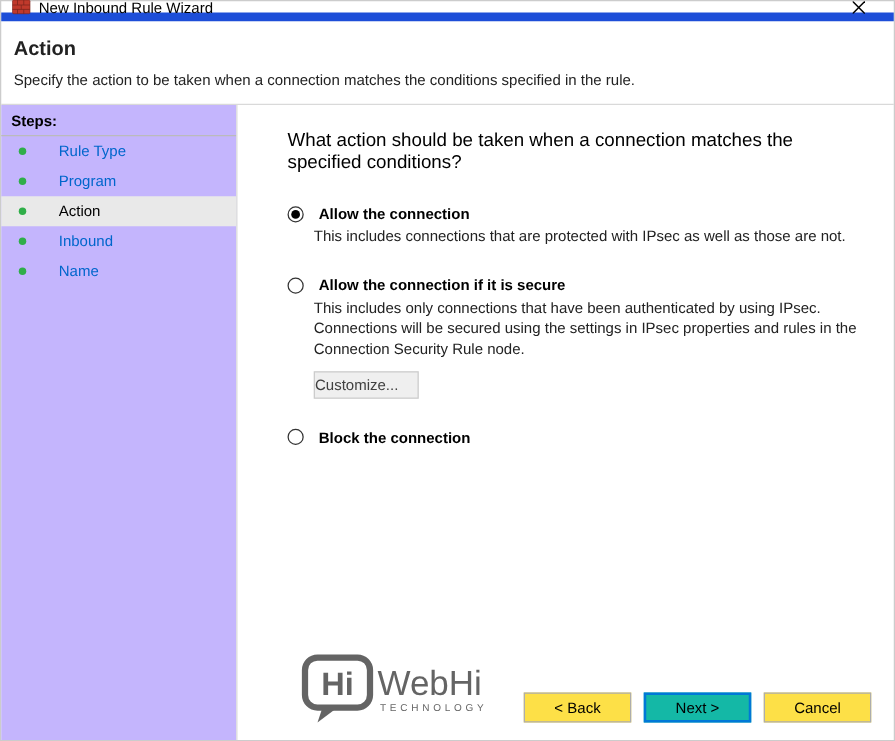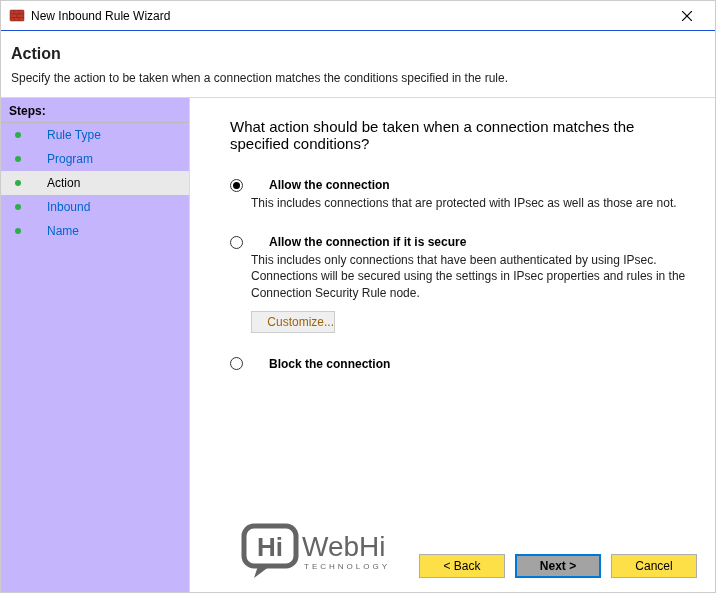--- a/index.html
+++ b/index.html
@@ -16,25 +16,25 @@
   }
   .window {
     width: 716px;
     height: 593px;
     background: #fff;
     border: 1px solid #ccc;
     display: flex;
     flex-direction: column;
   }
   .titlebar {
-    height: 30px;
+    height: 16px;
     display: flex;
     align-items: center;
     padding: 0 8px;
-    border-bottom: 1px solid #1d4ed8;
+    border-bottom: 7px solid #1d4ed8;
   }
   .titlebar .icon {
     width: 16px; height: 16px; margin-right: 6px;
   }
   .titlebar .title {
     flex: 1;
     font-size: 12px;
   }
   .titlebar .close {
     width: 40px; height: 28px;
@@ -108,21 +108,21 @@
   .prompt {
     font-size: 15px;
     margin-bottom: 26px;
   }
   .option {
     margin-bottom: 24px;
   }
   .option-row {
     display: flex;
     align-items: center;
-    gap: 26px;
+    gap: 12px;
   }
   .radio {
     width: 13px; height: 13px;
     border-radius: 50%;
     border: 1px solid #333;
     display: inline-flex;
     align-items: center;
     justify-content: center;
     background: #fff;
     flex-shrink: 0;
@@ -145,23 +145,23 @@
     line-height: 1.35;
     max-width: 440px;
   }
   .customize-btn {
     margin-left: 21px;
     margin-top: 10px;
     height: 22px;
     width: 84px;
     background: #efefef;
     border: 1px solid #ccc;
-    color: #a16207;
-    font-size: 12px;
-    text-align: right;
+    color: #404040;
+    font-size: 12px;
+    text-align: left;
     line-height: 20px;
   }
   .button-row {
     position: absolute;
     bottom: 14px;
     right: 18px;
     display: flex;
     gap: 10px;
   }
   .btn {
@@ -170,22 +170,21 @@
     background: #fde047;
     border: 1px solid #adadad;
     font-size: 12px;
     display: flex;
     align-items: center;
     justify-content: center;
     cursor: pointer;
   }
   .btn.default {
     border: 2px solid #0078d7;
-    background: #a3a3a3;
-    font-weight: bold;
+    background: #14b8a6;
   }
   .watermark {
     position: absolute;
     bottom: 6px;
     left: 50px;
     opacity: 0.85;
     pointer-events: none;
   }
   .watermark svg { display: block; }
 </style>

